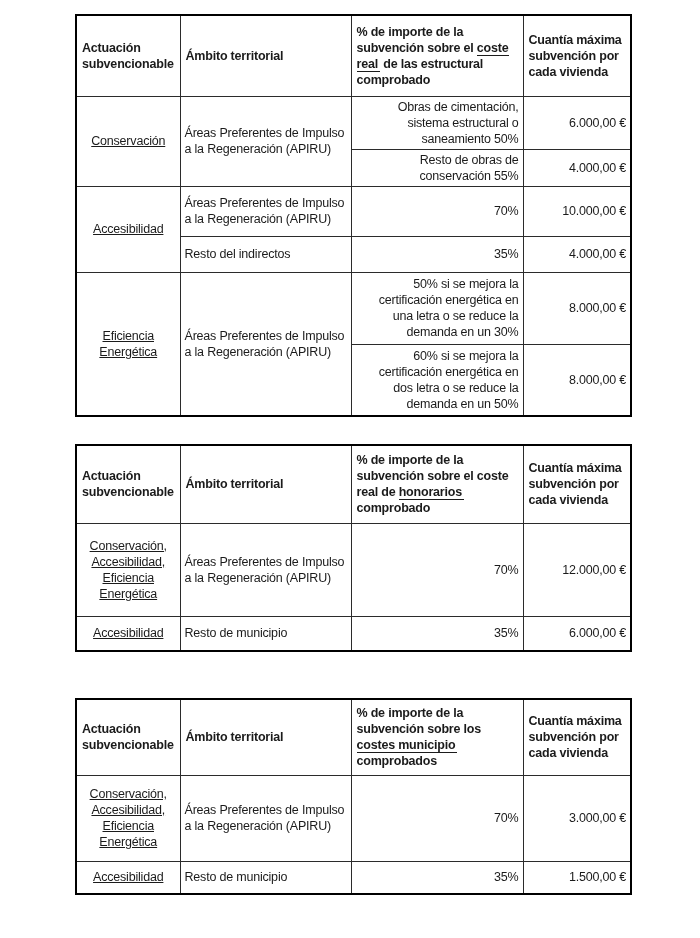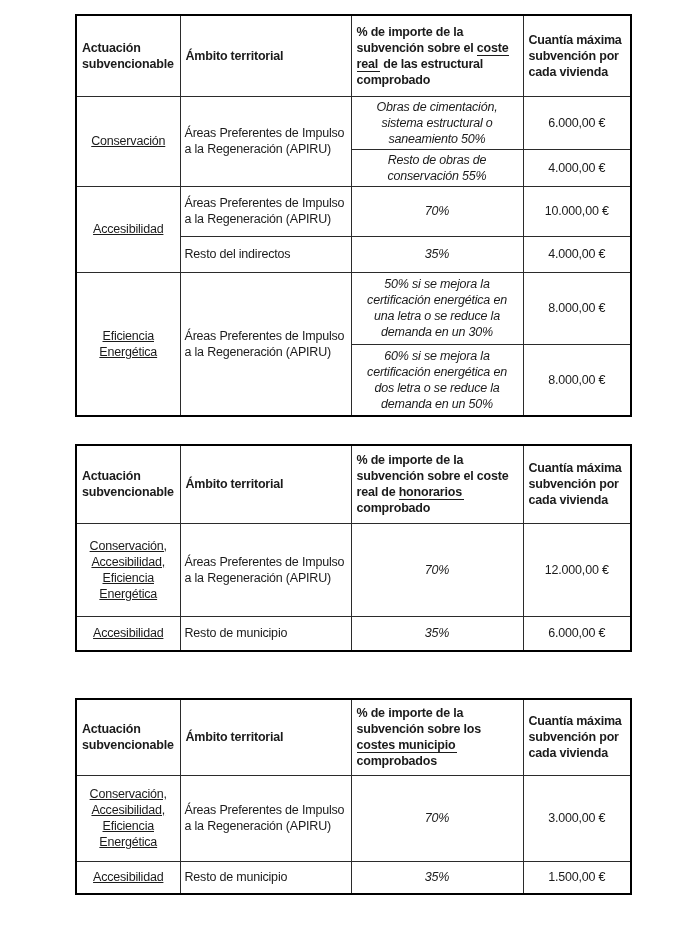--- a/index.html
+++ b/index.html
@@ -47,27 +47,26 @@
   }
   .c-act {
     text-align: center;
     white-space: pre-line;
     text-decoration: underline;
   }
   .c-amb {
     white-space: pre-line;
   }
   .c-pct {
-    text-align: center;
+    text-align: right;
     white-space: pre-line;
     padding-left: 6px;
-    font-style: italic;
   }
   .c-amt {
-    text-align: center;
+    text-align: right;
     white-space: nowrap;
     padding-right: 7px;
   }
   .u {
     border-bottom: 1.5px solid currentColor;
     padding-right: 2px;
   }
 </style>
 </head>
 <body>

